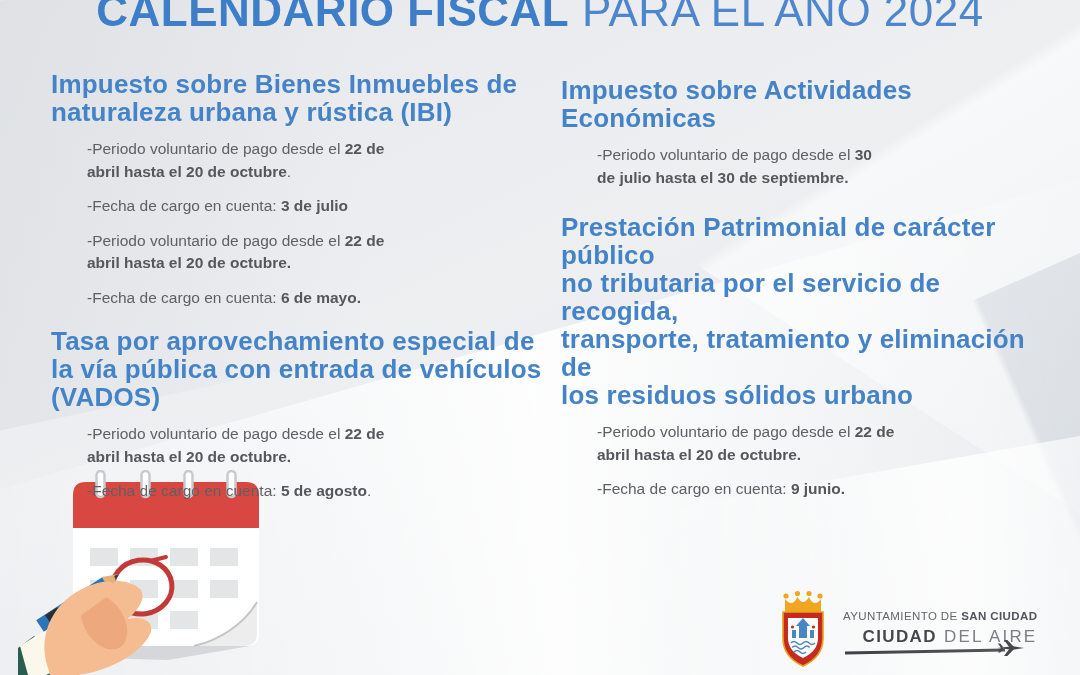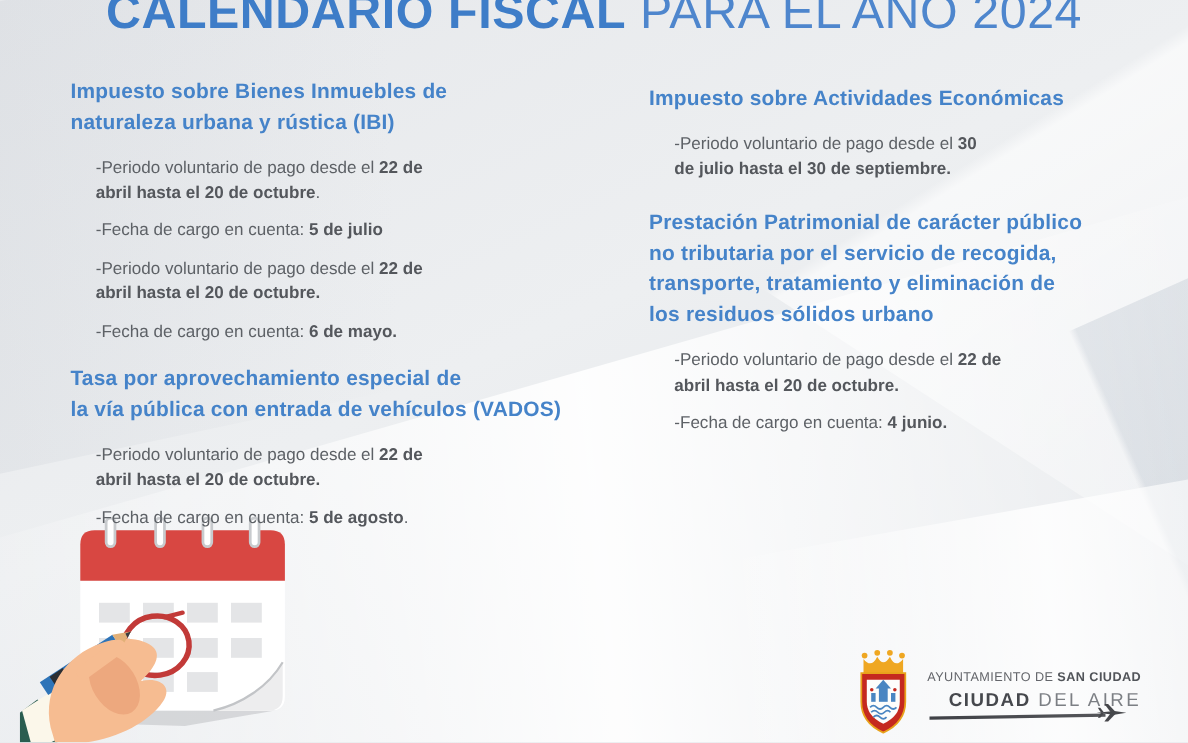--- a/index.html
+++ b/index.html
@@ -24,22 +24,22 @@
 
   
   .title { position:absolute; top:-14px; left:0; width:100%; text-align:center;
            font-size:44px; letter-spacing:0.5px; white-space:nowrap; z-index:3; }
   .title .t-bold { font-weight:700; color:#3e7dc8; }
   .title .t-reg  { font-weight:400; color:#4e86cd; }
 
   
   .col { position:absolute; top:62px; display:flow-root; z-index:3; }
   .col-left  { left:48px;  width:508px; }
-  .col-right { left:574px; width:488px; }
-  .tax-title { margin:16px; font-size:19px; line-height:28px; font-weight:700;
+  .col-right { left:558px; width:488px; }
+  .tax-title { margin:3px; font-size:26px; line-height:28px; font-weight:700;
                color:#4583c9; white-space:pre-line; letter-spacing:0.2px; }
   .mt8  { margin-top:8px; }  .mt14 { margin-top:14px; }
   .mt18 { margin-top:18px; } .mt22 { margin-top:22px; } .mt24 { margin-top:24px; }
   .details { margin:3px 0 0 27px; font-size:15.5px; line-height:22.5px; color:#5d6166; }
   .details p { margin:12px; }
   .details strong { font-weight:700; color:#54575c; }
   .w-left  { width:348px; }
   .w-right { width:320px; }
 
   
@@ -72,21 +72,21 @@
 
   <div class="title"><span class="t-bold">CALENDARIO FISCAL</span><span class="t-reg"> PARA EL AÑO 2024</span></div>
 
   <div class="col col-left">
 
     <section>
       <h2 class="tax-title mt8">Impuesto sobre Bienes Inmuebles de
 naturaleza urbana y rústica (IBI)</h2>
       <div class="details w-left">
         <p><span>-Periodo voluntario de pago desde el </span><strong>22 de abril hasta el 20 de octubre</strong><span>.</span></p>
-        <p><span>-Fecha de cargo en cuenta: </span><strong>5 de julio</strong><span></span></p>
+        <p><span>-Fecha de cargo en cuenta: </span><strong>3 de julio</strong><span></span></p>
       </div>
     </section>
 
     <section>
       <div class="details w-left">
         <p><span>-Periodo voluntario de pago desde el </span><strong>22 de abril hasta el 20 de octubre.</strong><span></span></p>
         <p><span>-Fecha de cargo en cuenta: </span><strong>6 de mayo.</strong><span></span></p>
       </div>
     </section>
 
@@ -110,21 +110,21 @@
       </div>
     </section>
 
     <section>
       <h2 class="tax-title mt24">Prestación Patrimonial de carácter público
 no tributaria por el servicio de recogida,
 transporte, tratamiento y eliminación de
 los residuos sólidos urbano</h2>
       <div class="details w-left">
         <p><span>-Periodo voluntario de pago desde el </span><strong>22 de abril hasta el 20 de octubre.</strong><span></span></p>
-        <p><span>-Fecha de cargo en cuenta: </span><strong>4 junio.</strong><span></span></p>
+        <p><span>-Fecha de cargo en cuenta: </span><strong>9 junio.</strong><span></span></p>
       </div>
     </section>
 
   </div>
 
   <div class="calendar-wrap">
     <svg width="260" height="205" viewBox="0 0 260 205">
 
       <path d="M62 176 L232 176 L150 190 L84 188 Z" fill="#c6c8cb" opacity="0.65"></path>
 

